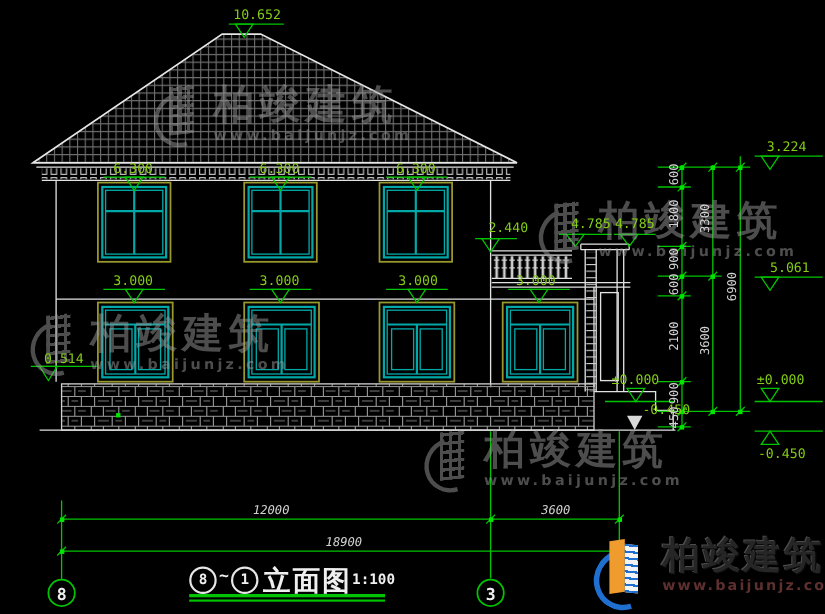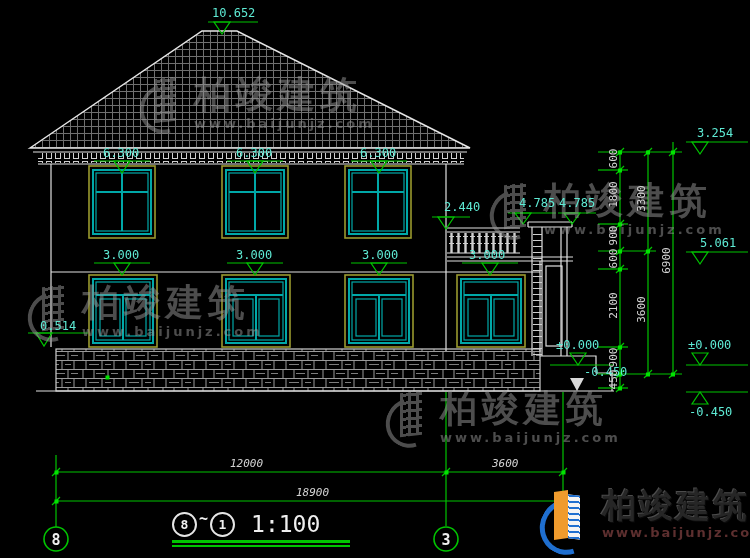--- a/index.html
+++ b/index.html
@@ -1,19 +1,19 @@
 <!DOCTYPE html>
 <html><head>
 <meta charset="utf-8">
 <style>
   html,body{margin:0;padding:0;background:#000;}
   #stage{position:relative;width:750px;height:558px;background:#000;overflow:hidden;
          font-family:"DejaVu Sans Mono",monospace;}
   #stage svg{position:absolute;left:0;top:0;}
-  .lbl{position:absolute;color:#5eead4;font-size:12px;line-height:12px;white-space:nowrap;
+  .lbl{position:absolute;color:#84cc16;font-size:12px;line-height:12px;white-space:nowrap;
        font-family:"DejaVu Sans Mono",monospace;}
   .dim{font-size:11px;color:#d2d2d2;font-style:italic;}
   .vdim{position:absolute;width:46px;text-align:center;color:#d2d2d2;font-size:11px;
         line-height:11px;transform:rotate(-90deg);transform-origin:center;white-space:nowrap;}
   
   .wm{position:absolute;display:flex;align-items:flex-start;opacity:.5;color:#9a9a9a;pointer-events:none;}
   .wm-icon{position:relative;width:48px;height:58px;flex:0 0 auto;}
   .wm-icon .swoosh{position:absolute;left:0;top:8px;width:40px;height:42px;border:4px solid #9a9a9a;
         border-top-color:transparent;border-right-color:transparent;border-radius:50%;transform:rotate(28deg);}
   .wm-icon .bldg{position:absolute;left:14px;top:2px;width:22px;height:44px;transform:skewY(-6deg);
@@ -34,21 +34,21 @@
   .logo-text{margin-left:8px;}
   .logo-name{font-family:"DejaVu Sans",sans-serif;font-weight:bold;font-size:34px;line-height:36px;letter-spacing:3px;
         color:#262626;text-shadow:1px 1px 0 #0a0a0a,-1px -1px 0 #4c4c4c;}
   .logo-site{font-family:"DejaVu Sans",sans-serif;font-weight:bold;font-size:13px;letter-spacing:2px;color:#5d2f2f;margin-top:2px;}
   
   .titlebar{position:absolute;left:172px;top:511px;display:flex;align-items:center;color:#efefef;}
   .circ{display:inline-flex;align-items:center;justify-content:center;width:21px;height:21px;border:2px solid #e6e6e6;
         border-radius:50%;font-size:13px;font-weight:bold;}
   .tilde{font-size:15px;font-weight:bold;margin:-10px 2px 0 2px;}
   .tname{font-family:"DejaVu Sans",sans-serif;font-size:25px;font-weight:bold;margin-left:4px;letter-spacing:2px;}
-  .tscale{font-size:23px;font-weight:normal;margin-left:16px;}
+  .tscale{font-size:13px;font-weight:bold;margin-left:0;}
   .underline-a{position:absolute;left:172px;top:540px;width:178px;height:3px;background:#00c400;}
   .underline-b{position:absolute;left:172px;top:545px;width:178px;height:2px;background:#00c400;}
   .bubble-digit{position:absolute;width:24px;text-align:center;color:#efefef;font-size:15px;font-weight:bold;}
 </style>
 </head>
 <body>
 
 <div id="stage">
 
 <svg width="750" height="558" viewBox="0 0 750 558">
@@ -280,21 +280,21 @@
         <div class="swoosh"></div>
         <div class="bldg"></div>
       </div>
   <div class="wm-text">
         <div class="wm-name">柏竣建筑</div>
     <div class="wm-site">www.baijunjz.com</div>
       </div>
 </div>
 
 <div class="lbl" style="left:212px;top:7px;">10.652</div>
-<div class="lbl" style="left:697px;top:127px;">3.254</div>
+<div class="lbl" style="left:697px;top:127px;">3.224</div>
 <div class="lbl" style="left:103px;top:147px;">6.300</div>
 <div class="lbl" style="left:236px;top:147px;">6.300</div>
 <div class="lbl" style="left:360px;top:147px;">6.300</div>
 <div class="lbl" style="left:103px;top:249px;">3.000</div>
 <div class="lbl" style="left:236px;top:249px;">3.000</div>
 <div class="lbl" style="left:362px;top:249px;">3.000</div>
 <div class="lbl" style="left:469px;top:249px;">3.000</div>
 <div class="lbl" style="left:444px;top:201px;">2.440</div>
 <div class="lbl" style="left:519px;top:197px;">4.785</div>
 <div class="lbl" style="left:559px;top:197px;">4.785</div>
@@ -320,20 +320,21 @@
 <div class="lbl dim" style="left:492px;top:458px;">3600</div>
 <div class="lbl dim" style="left:296px;top:487px;">18900</div>
 
 <div class="bubble-digit" style="left:44px;top:531px;">8</div>
 <div class="bubble-digit" style="left:434px;top:531px;">3</div>
 
 <div class="titlebar">
   <span class="circ">8</span>
   <span class="tilde">~</span>
   <span class="circ">1</span>
+  <span class="tname">立面图</span>
   <span class="tscale">1:100</span>
 </div>
 <div class="underline-a"></div>
 <div class="underline-b"></div>
 
 <div class="logo">
   <div class="logo-icon">
     <div class="swoosh"></div>
         <div class="tower-a"></div>
         <div class="tower-b"></div>

